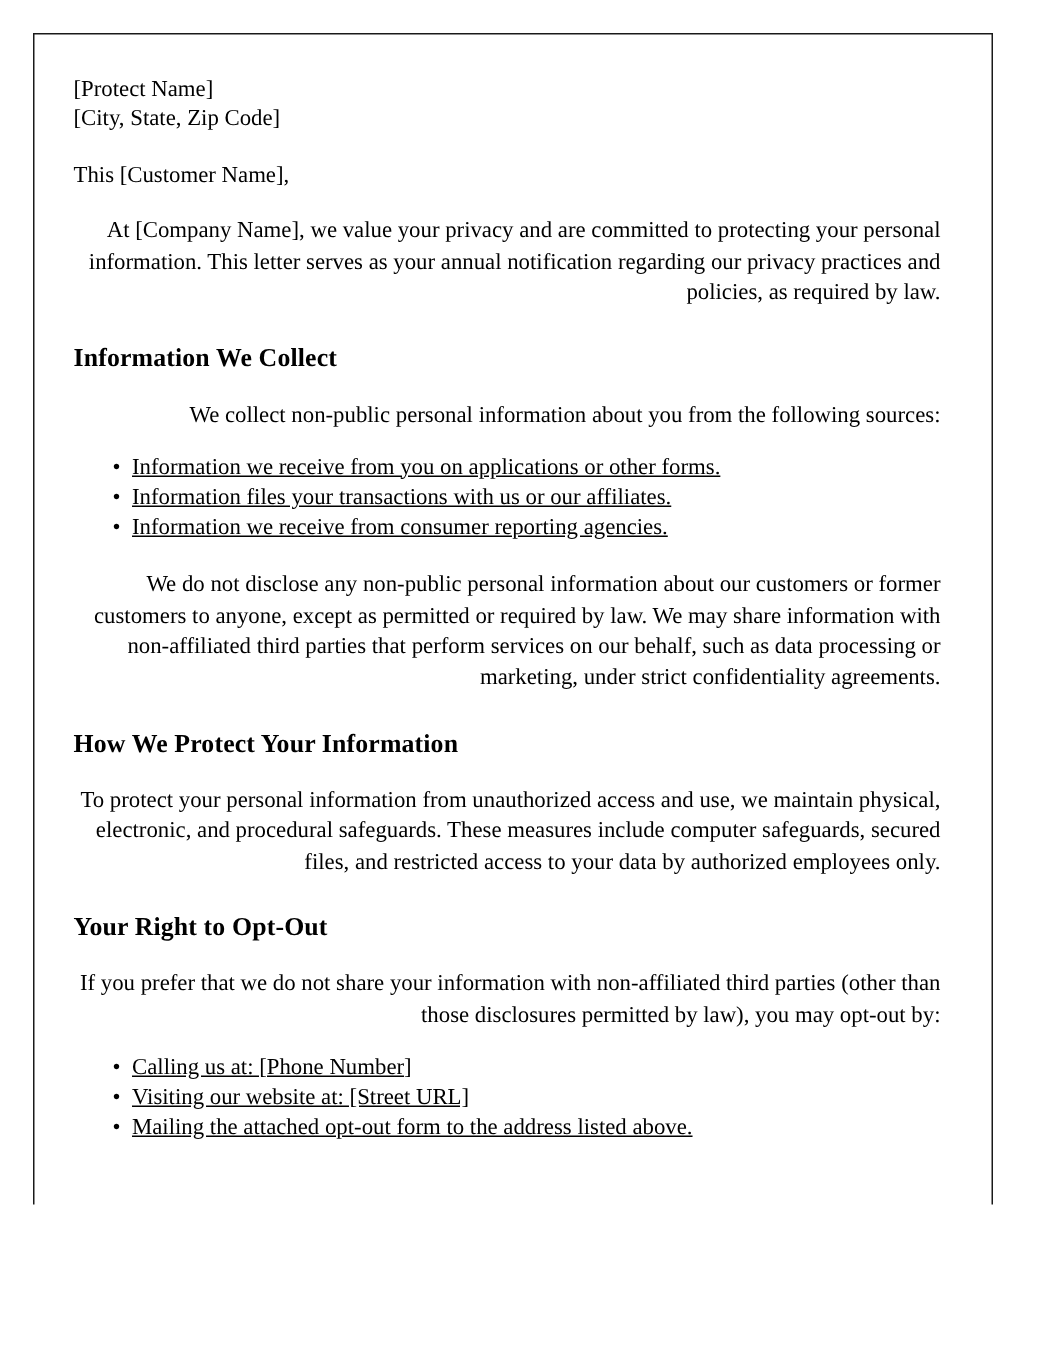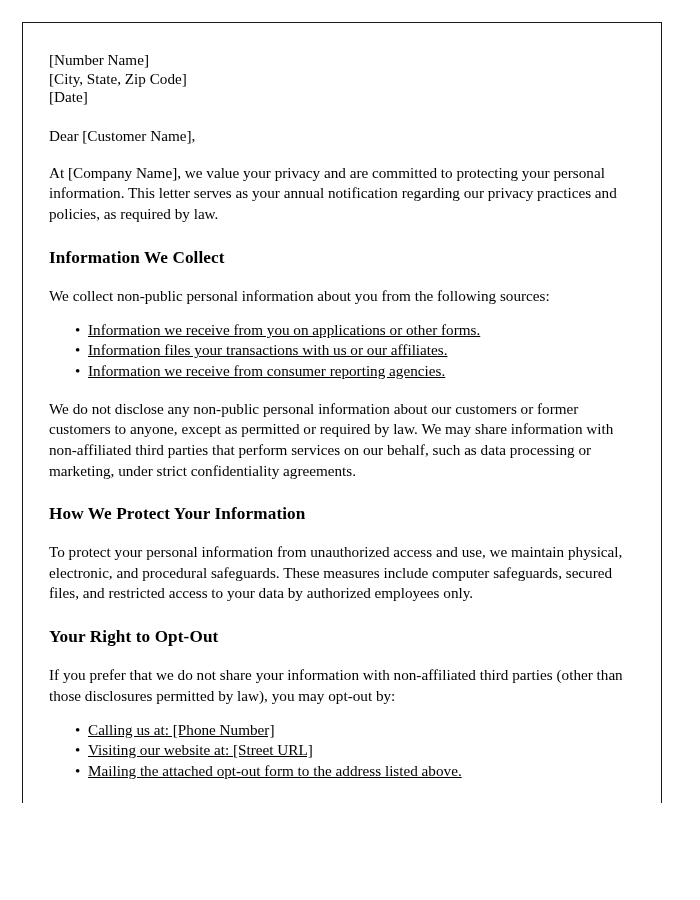--- a/index.html
+++ b/index.html
@@ -51,21 +51,21 @@
   .salutation {
     font-size: 15.2px;
     line-height: 19px;
     margin: 19px 0 0 0;
   }
 
   p.body-text {
     font-size: 15.2px;
     line-height: 20.6px;
     margin: 18px 0 0 0;
-    text-align: left;
+    text-align: right;
   }
 
   h2.section-heading {
     font-size: 17.2px;
     line-height: 21px;
     font-weight: bold;
     margin: 22px 0 0 0;
     letter-spacing: 0.1px;
   }
 
@@ -92,26 +92,25 @@
     text-decoration: underline;
   }
 </style>
 </head>
 <body>
 
 <div class="page-sheet">
   <div class="page-content">
 
     <div class="addr-block">
-      <span class="addr-line">[Number Name]</span>
+      <span class="addr-line">[Protect Name]</span>
       <span class="addr-line">[City, State, Zip Code]</span>
-      <span class="addr-line">[Date]</span>
     </div>
 
-    <div class="salutation">Dear [Customer Name],</div>
+    <div class="salutation">This [Customer Name],</div>
 
     <p class="body-text">At [Company Name], we value your privacy and are committed to protecting your personal information. This letter serves as your annual notification regarding our privacy practices and policies, as required by law.</p>
 
     <h2 class="section-heading">Information We Collect</h2>
     <p class="body-text">We collect non-public personal information about you from the following sources:</p>
     <ul class="bullet-list">
       <li>
         <span class="bullet-marker">•</span>
         <span class="bullet-text">Information we receive from you on applications or other forms.</span>
       </li>

